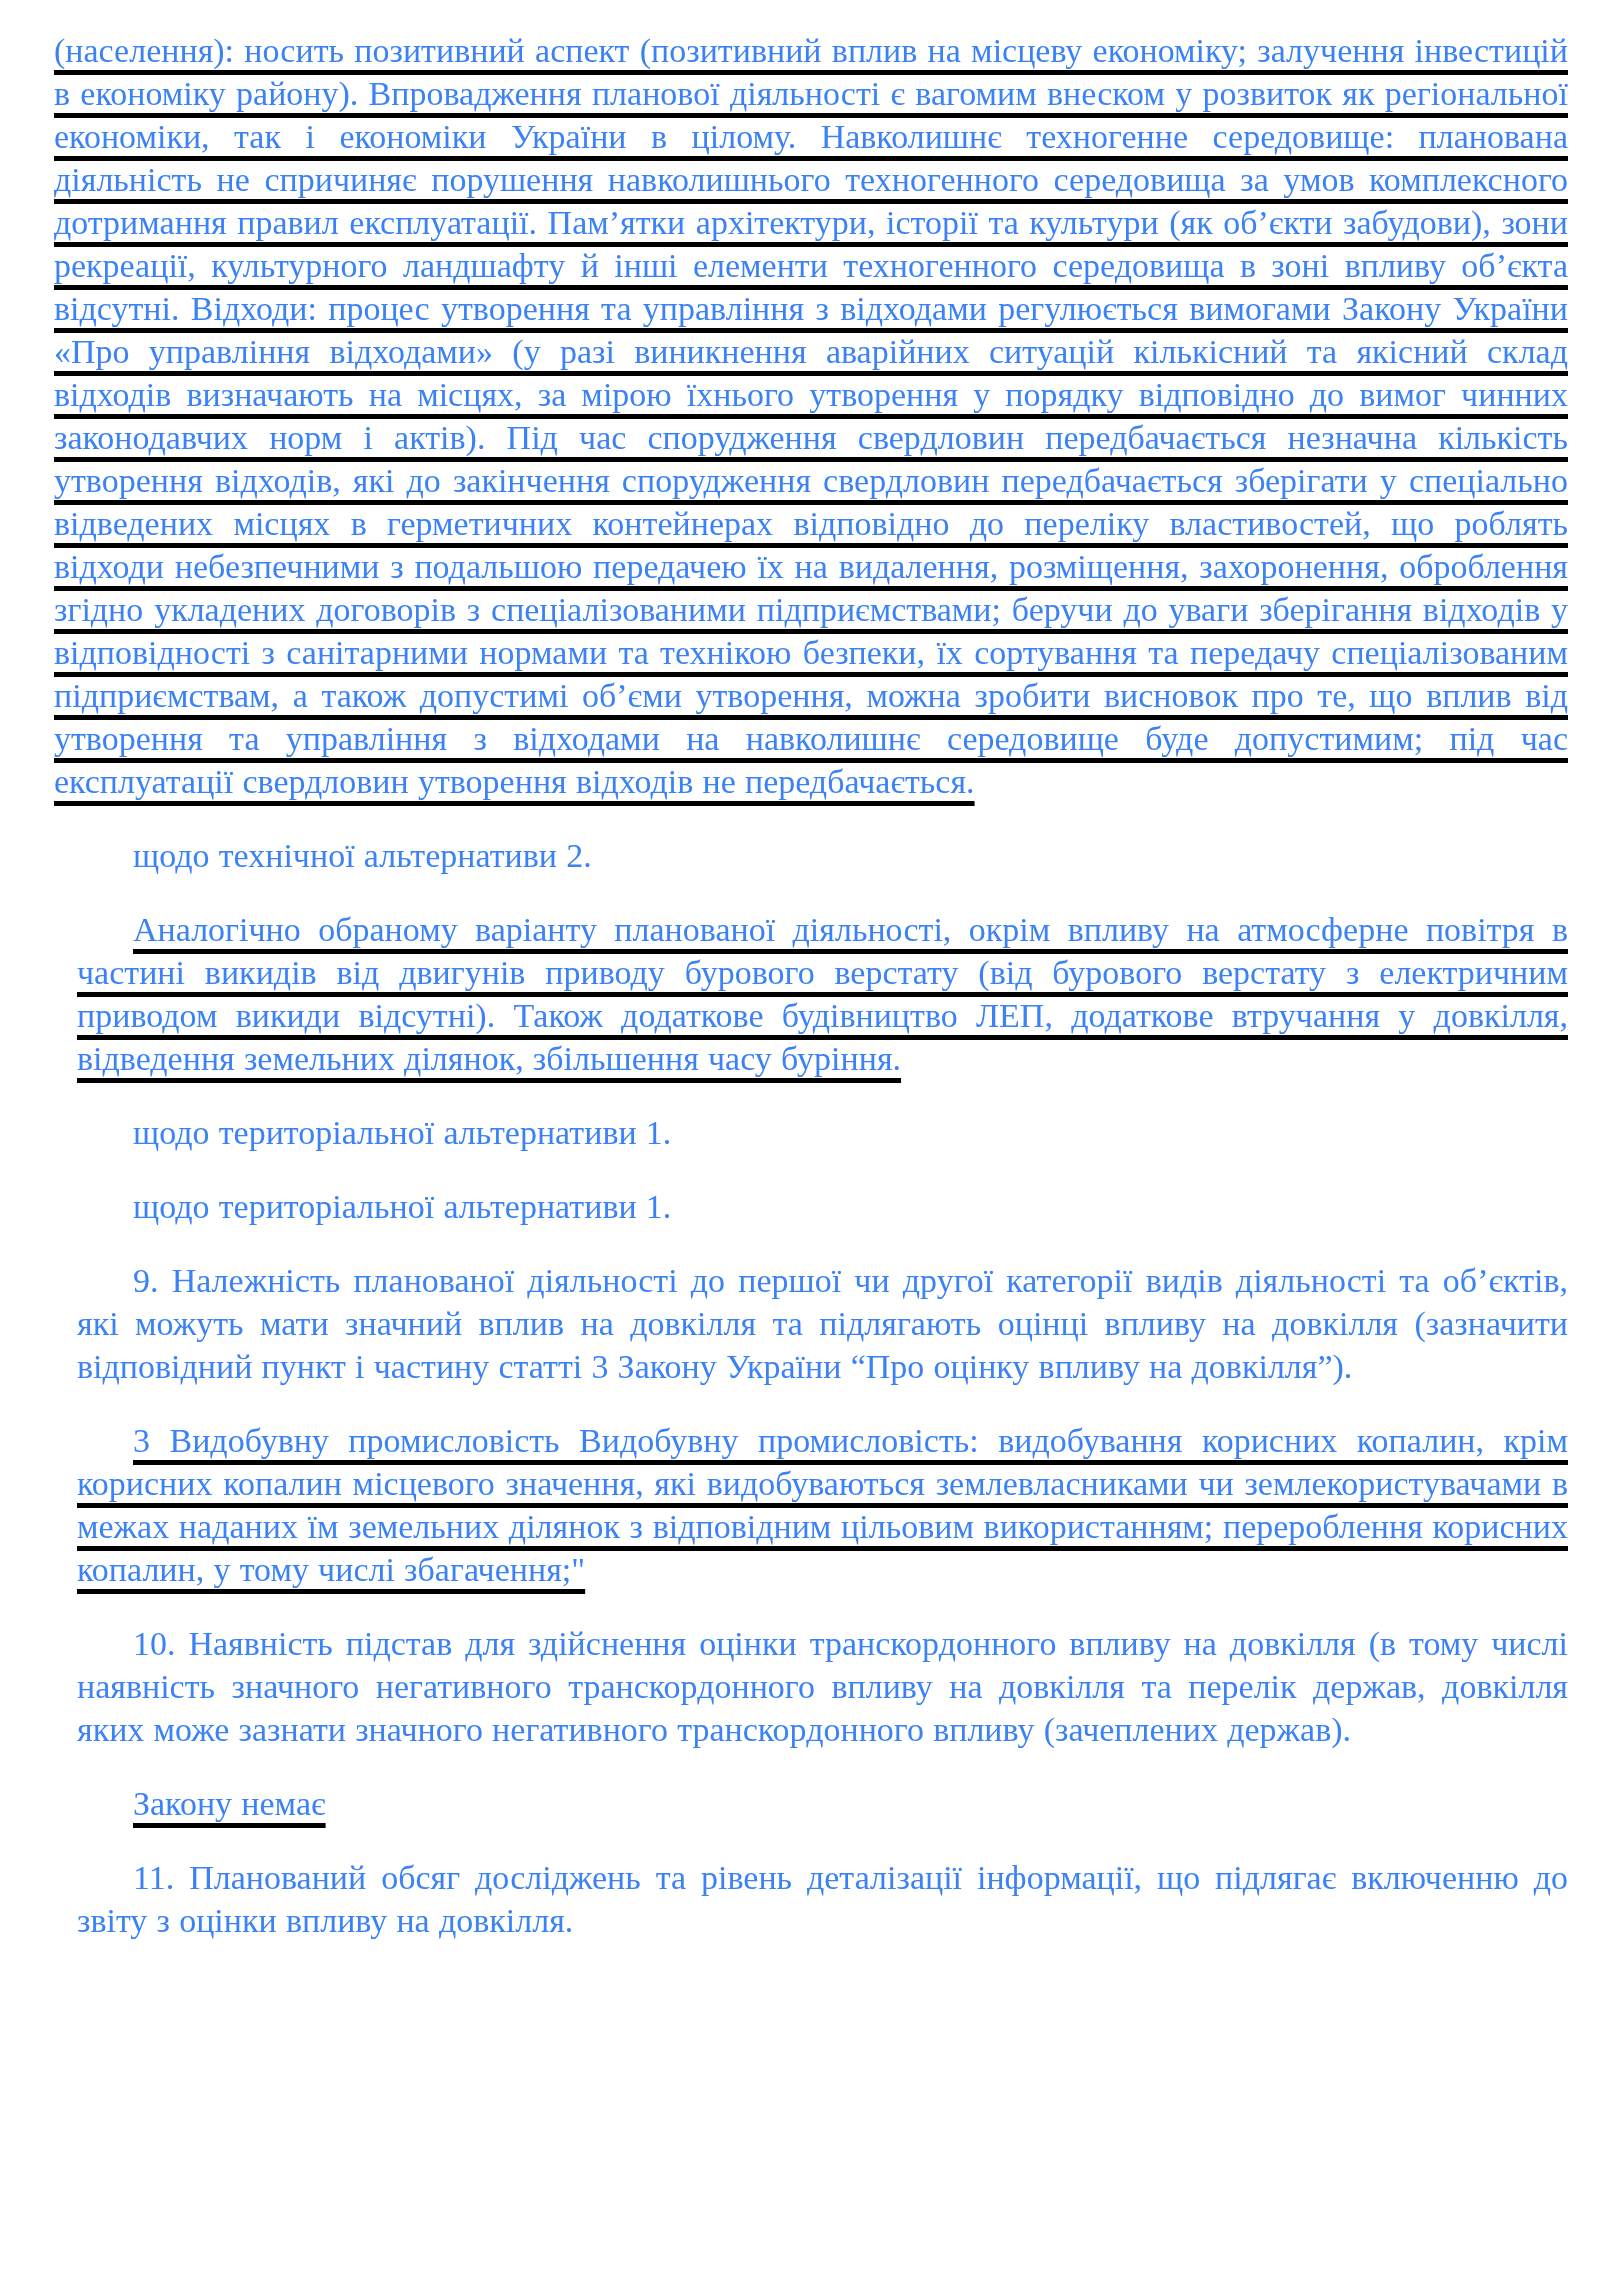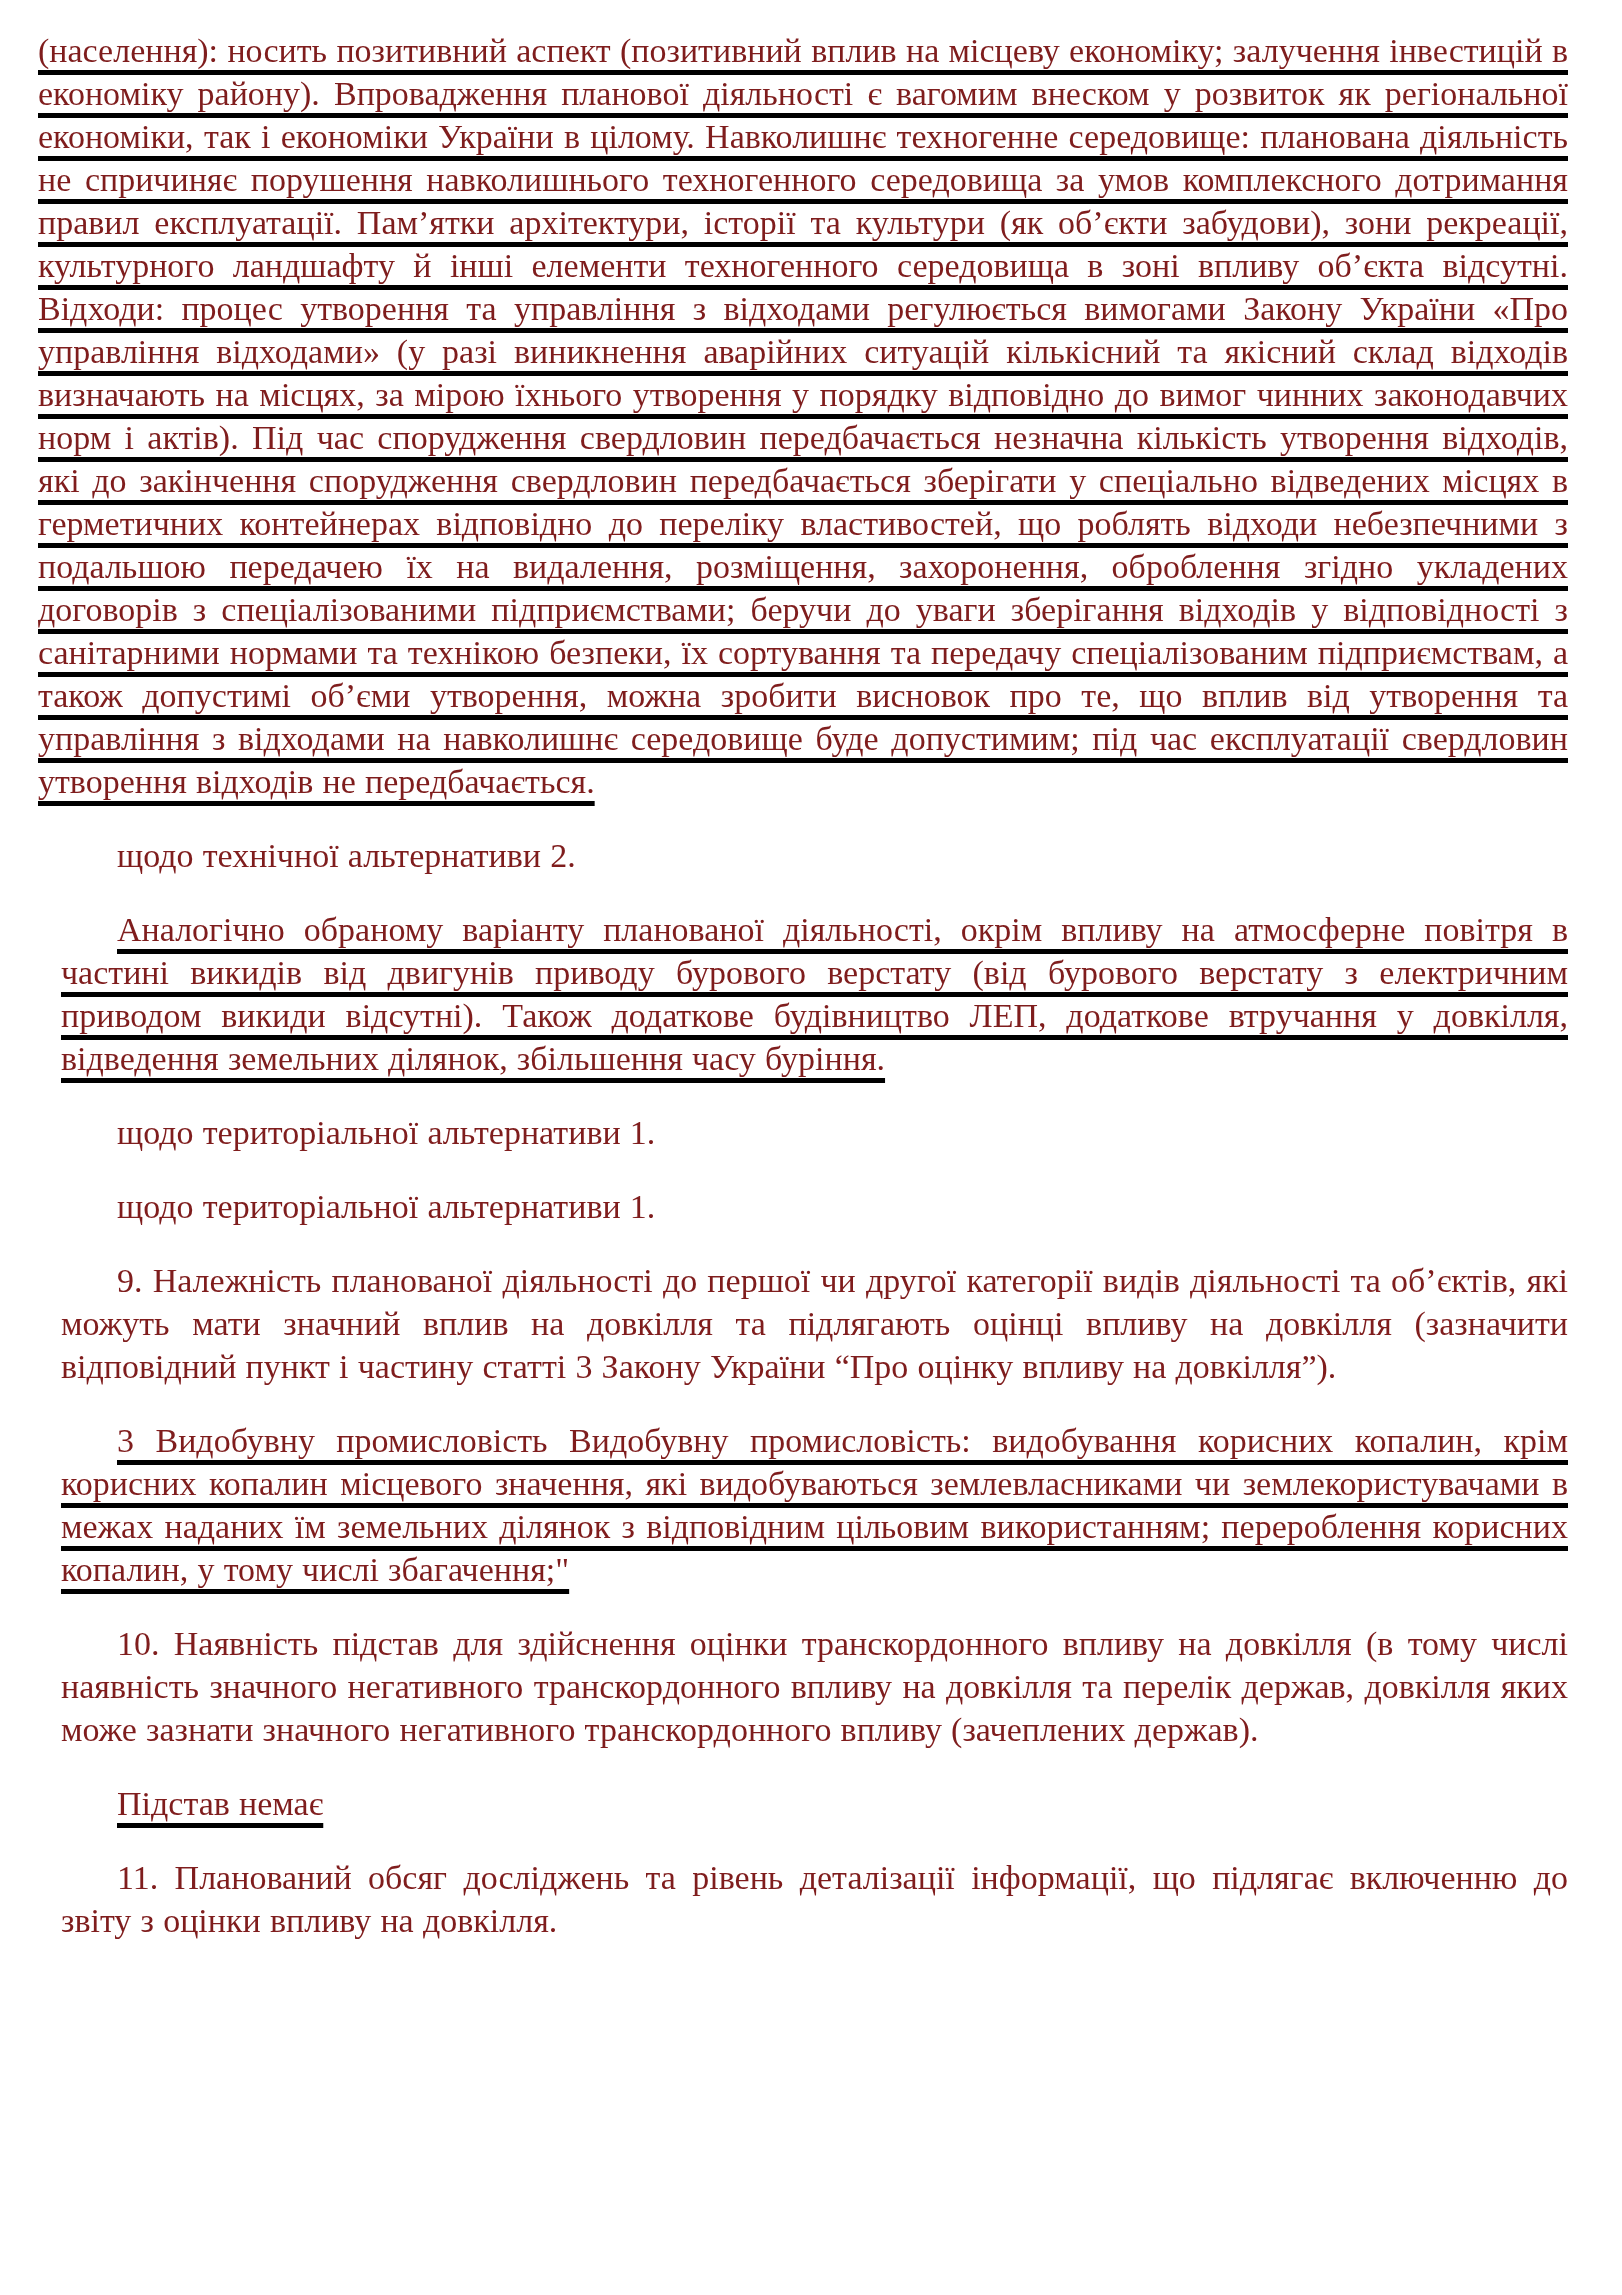--- a/index.html
+++ b/index.html
@@ -6,25 +6,25 @@
     margin: 0;
     padding: 0;
     background: #ffffff;
   }
   .page {
     position: relative;
     box-sizing: border-box;
     width: 1622px;
     height: 2295px;
     background: #ffffff;
-    color: #7f1d1d;
+    color: #3b82f6;
     font-family: "Liberation Serif", "DejaVu Serif", serif;
     font-size: 34px;
     line-height: 43px;
-    padding: 29px 54px 0 38px;
+    padding: 29px 54px 0 54px;
     overflow: hidden;
   }
   .para {
     margin: 0 0 31px 0;
     text-align: justify;
     word-spacing: 0.7px;
   }
   .para.indent {
     text-indent: 56px;
     margin-left: 23px;
@@ -55,17 +55,17 @@
   <p class="para indent">щодо територіальної альтернативи 1.</p>
 
 
   <p class="para indent">9. Належність планованої діяльності до першої чи другої категорії видів діяльності та об’єктів, які можуть мати значний вплив на довкілля та підлягають оцінці впливу на довкілля (зазначити відповідний пункт і частину статті 3 Закону України “Про оцінку впливу на довкілля”).</p>
 
 
   <p class="para indent underline">3 Видобувну промисловість Видобувну промисловість: видобування корисних копалин, крім корисних копалин місцевого значення, які видобуваються землевласниками чи землекористувачами в межах наданих їм земельних ділянок з відповідним цільовим використанням; перероблення корисних копалин, у тому числі збагачення;"</p>
 
   <p class="para indent">10. Наявність підстав для здійснення оцінки транскордонного впливу на довкілля (в тому числі наявність значного негативного транскордонного впливу на довкілля та перелік держав, довкілля яких може зазнати значного негативного транскордонного впливу (зачеплених держав).</p>
 
-  <p class="para indent underline">Підстав немає</p>
+  <p class="para indent underline">Закону немає</p>
 
   <p class="para indent">11. Планований обсяг досліджень та рівень деталізації інформації, що підлягає включенню до звіту з оцінки впливу на довкілля.</p>
 </div>
 
 
 </body></html>

